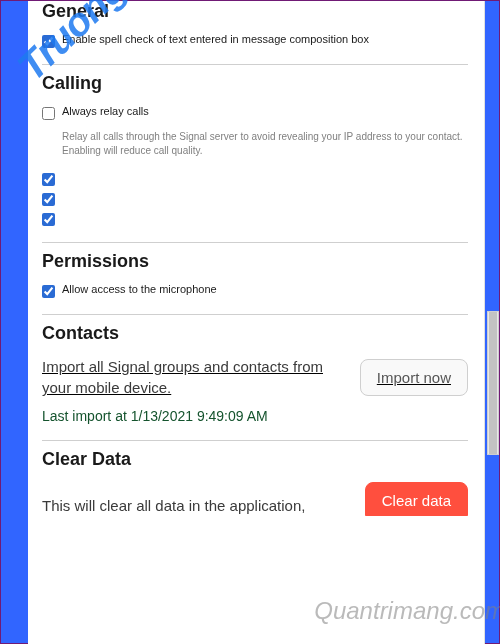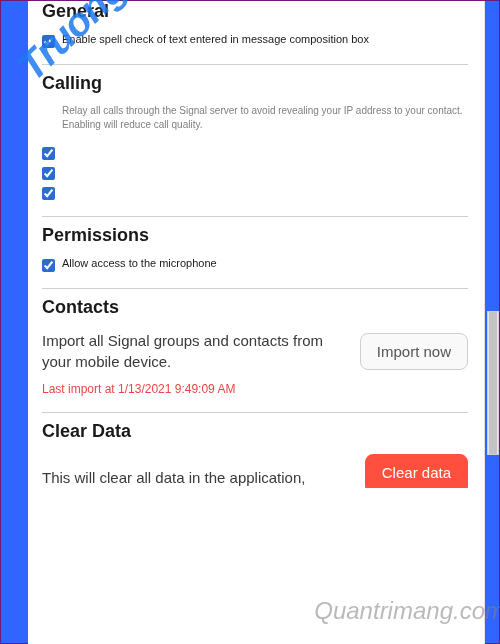--- a/index.html
+++ b/index.html
@@ -14,27 +14,27 @@
   h2.first { margin-top: 0; padding-top: 6px; }
 
   .check-row { display: flex; align-items: flex-start; margin: 4px 0; }
   .check-row input[type=checkbox] { margin-top: 3px; margin-right: 7px; flex: 0 0 auto; width: 13px; height: 13px; accent-color: #2a6bd4; }
   .check-row label { font-size: 11px; color: #1a1a1a; line-height: 1.35; }
 
   .desc { font-size: 10px; color: #808080; margin: 10px 0 12px 20px; line-height: 1.4; }
 
   hr.sep { border: none; border-top: 1px solid #cfcfcf; margin: 16px 0 8px 0; }
 
-  .contacts-row { display: flex; align-items: center; justify-content: space-between; margin-top: 12px; gap: 12px; }
+  .contacts-row { display: flex; align-items: center; justify-content: space-between; margin-top: 12px; gap: 12px; text-decoration: underline; }
   .contacts-row .text { font-size: 15px; color: #3a3a3a; line-height: 1.4; flex: 1; }
   .btn { display: inline-block; padding: 9px 16px; border: 1px solid #cfcfcf; border-radius: 8px; background: #f9f9f9; color: #555; font-size: 15px; cursor: pointer; white-space: nowrap; }
   .btn-danger { background: #ff4f3e; color: #fff; border-color: #ff4f3e; }
   .btn-danger-cut { border-bottom-left-radius: 0; border-bottom-right-radius: 0; padding-bottom: 6px; }
 
-  .timestamp { font-size: 12px; color: #ef4444; margin-top: 10px; margin-bottom: 4px; }
+  .timestamp { font-size: 14px; color: #14532d; margin-top: 10px; margin-bottom: 4px; }
 
   .scrollbar-track { position: absolute; right: 0; top: 310px; width: 12px; height: 144px; background: #e8e8e8; border-left: 1px solid #d0d0d0; border: 1px solid #cfcfcf; }
   .scrollbar-thumb { position: absolute; left: 1px; right: 1px; top: 0; bottom: 0; background: #c3c3c3; }
 
   
   .wm1 { position: absolute; left: 8px; top: 56px; transform: rotate(-44deg); transform-origin: left top; font-size: 40px; font-weight: 800; font-style: italic; color: #1e7af0; opacity: 0.85; pointer-events: none; letter-spacing: -1px; white-space: nowrap; }
   .wm2 { position: absolute; right: -6px; bottom: 18px; font-size: 24px; font-weight: 400; font-style: italic; color: rgba(130,130,130,0.55); pointer-events: none; letter-spacing: 0; }
 
   .clear-row { display: flex; align-items: flex-end; justify-content: space-between; gap: 28px; margin-top: 12px; }
   .clear-row .text { font-size: 15px; color: #3a3a3a; line-height: 1.4; flex: 1; }
@@ -48,20 +48,24 @@
 
       <h2 class="section-title first">General</h2>
       <div class="check-row">
         <input type="checkbox" checked="" style="">
         <label>Enable spell check of text entered in message composition box</label>
       </div>
 
       <hr class="sep">
 
       <h2 class="section-title">Calling</h2>
+      <div class="check-row">
+        <input type="checkbox" style="">
+        <label>Always relay calls</label>
+      </div>
       <div class="desc">Relay all calls through the Signal server to avoid revealing your IP address to your contact. Enabling will reduce call quality.</div>
       <div class="check-row">
         <input type="checkbox" checked="" style="">
       </div>
       <div class="check-row">
         <input type="checkbox" checked="" style="">
       </div>
       <div class="check-row">
         <input type="checkbox" checked="" style="">
       </div>

